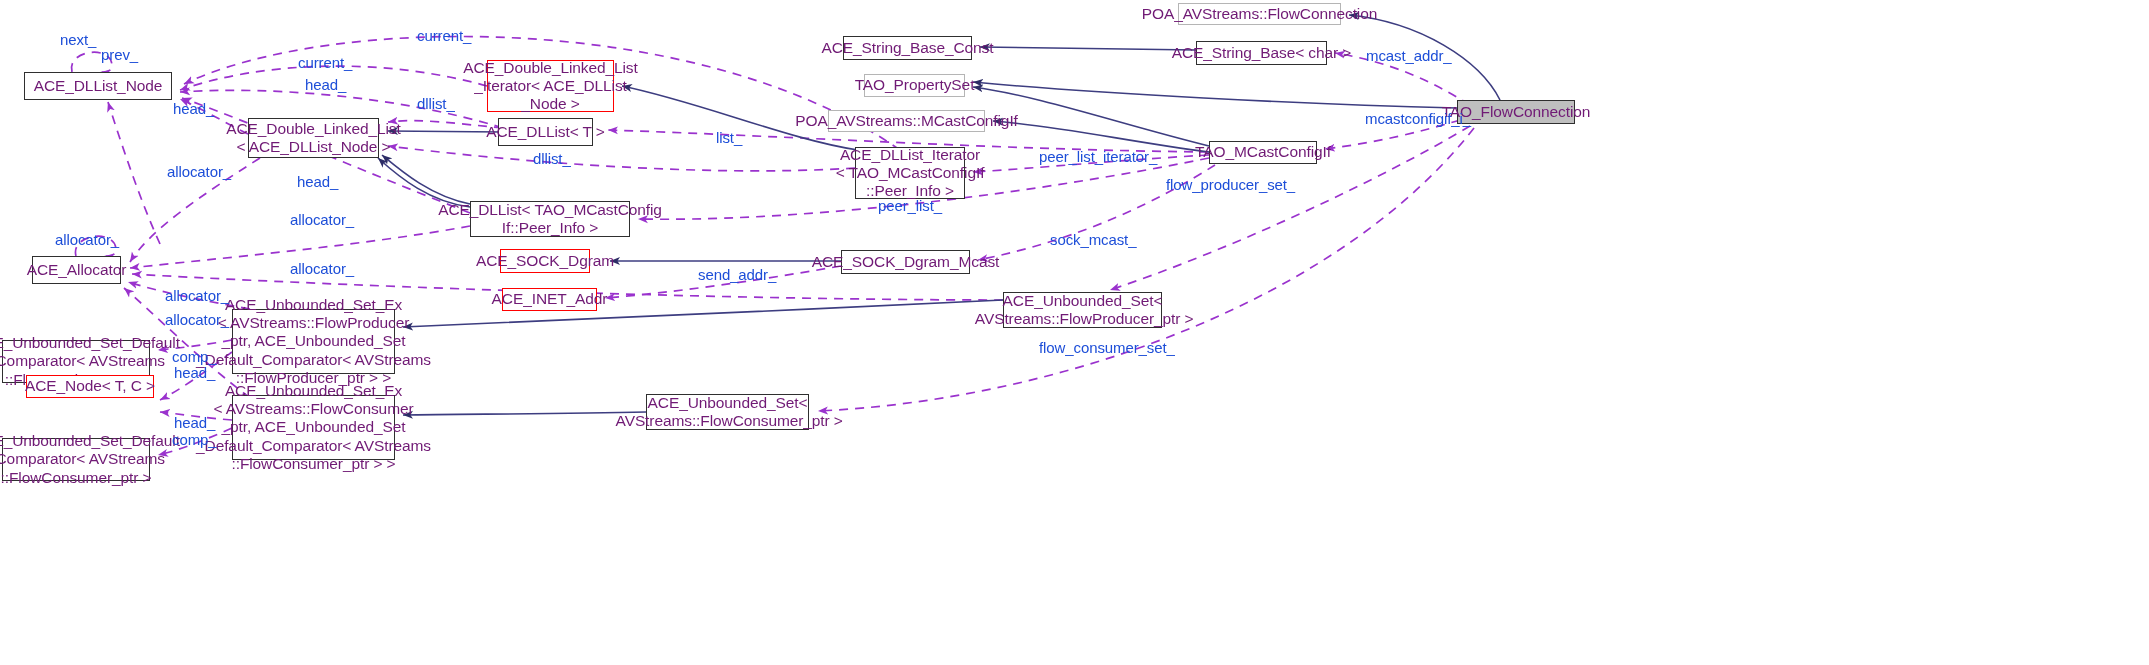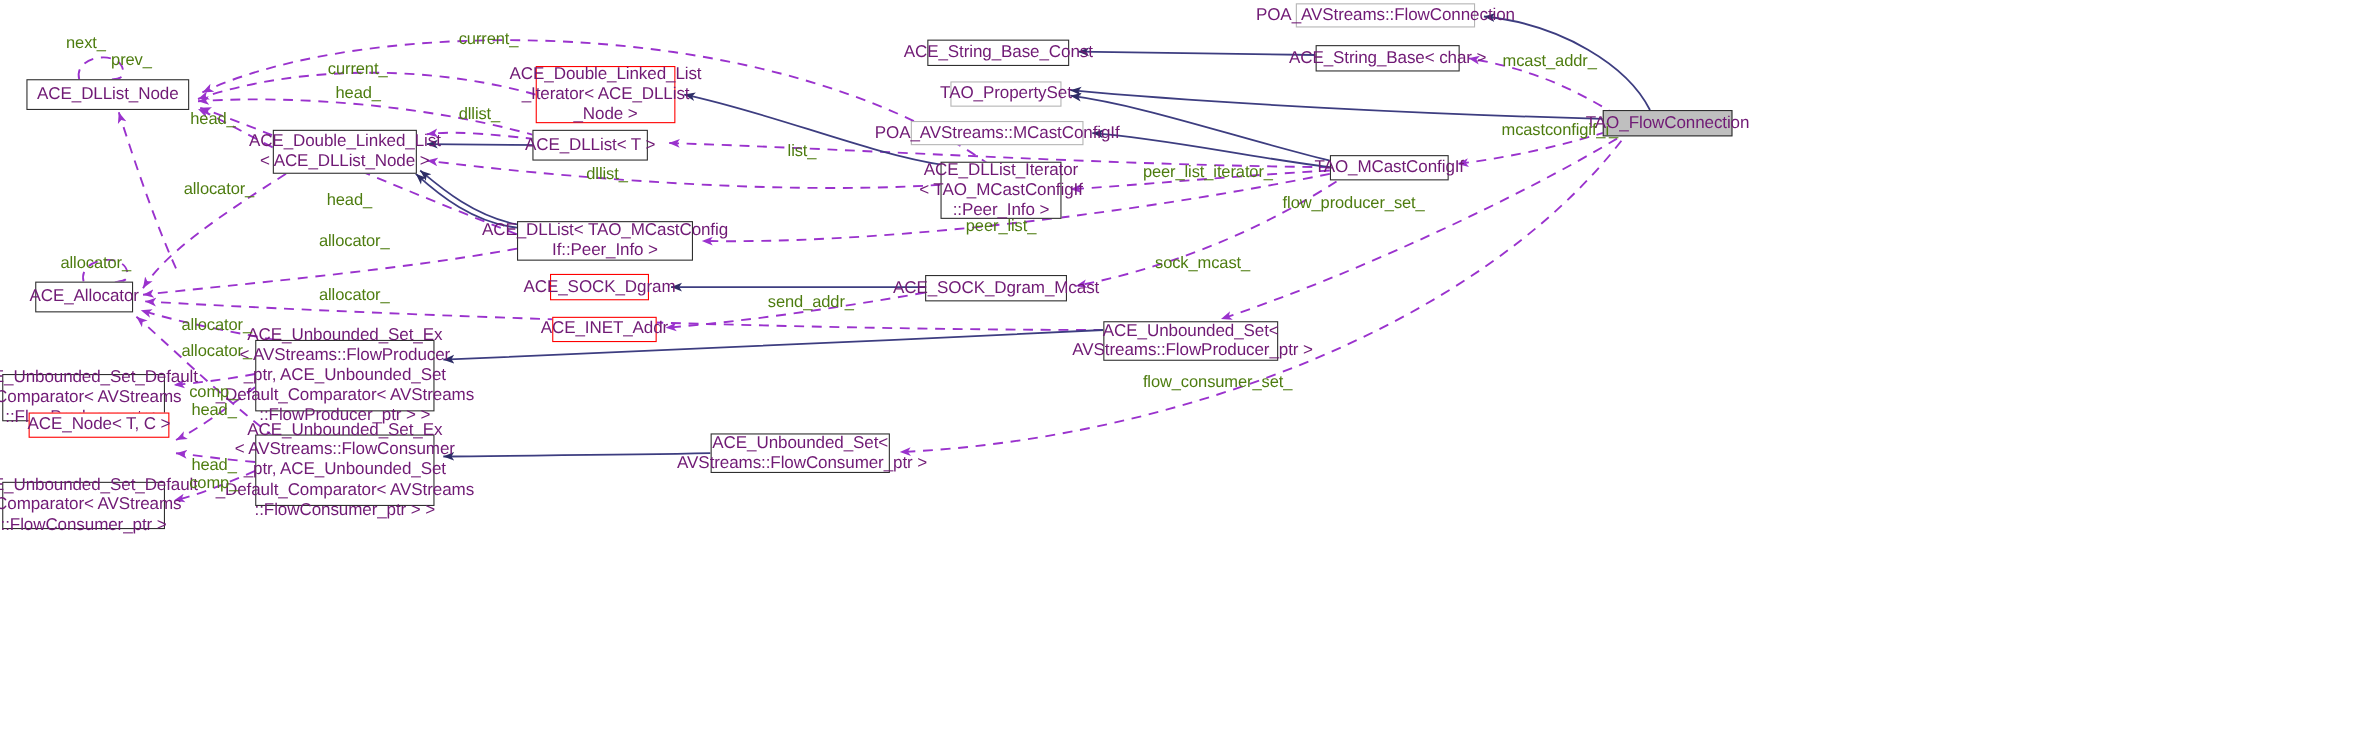--- a/index.html
+++ b/index.html
@@ -43,21 +43,21 @@
     z-index: 5;
   }
   .node.solid-black { border: 1px solid #2f2f2f; background: #ffffff; }
   .node.red   { border: 1px solid #ff0000; background: #ffffff; }
   .node.grey  { border: 1px solid #b5b5b5; background: #ffffff; }
   .node.current { border: 1px solid #2f2f2f; background: #bfbfbf; }
 
   .edge-label {
     position: absolute;
     font-size: 15px;
-    color: #4d7c0f;
+    color: #1d4ed8;
     white-space: pre;
     z-index: 6;
     letter-spacing: -0.1px;
   }
   .inherit-line { stroke: #3d3d80; stroke-width: 1.6; fill: none; }
   .usage-line   { stroke: #9a32cd; stroke-width: 1.7; fill: none; stroke-dasharray: 9 7; }
 </style>
 </head>
 <body>
 
@@ -160,21 +160,21 @@
     </g>
   </svg>
 
   <div id="nodes">
       <div class="node solid-black" style="left: 24px; top: 72px; width: 148px; height: 28px;">ACE_DLList_Node</div>
       <div class="node solid-black" style="left: 248px; top: 118px; width: 131px; height: 40px;">ACE_Double_Linked_List
 &lt; ACE_DLList_Node &gt;</div>
       <div class="node red" style="left: 487px; top: 60px; width: 127px; height: 52px;">ACE_Double_Linked_List
 _Iterator&lt; ACE_DLList
 _Node &gt;</div>
-      <div class="node solid-black" style="left: 484px; top: 118px; width: 105px; height: 28px;">ACE_DLList&lt; T &gt;</div>
+      <div class="node solid-black" style="left: 498px; top: 118px; width: 95px; height: 28px;">ACE_DLList&lt; T &gt;</div>
       <div class="node solid-black" style="left: 470px; top: 201px; width: 160px; height: 36px;">ACE_DLList&lt; TAO_MCastConfig
 If::Peer_Info &gt;</div>
       <div class="node solid-black" style="left: 32px; top: 256px; width: 89px; height: 28px;">ACE_Allocator</div>
       <div class="node red" style="left: 500px; top: 249px; width: 90px; height: 24px;">ACE_SOCK_Dgram</div>
       <div class="node red" style="left: 502px; top: 288px; width: 95px; height: 23px;">ACE_INET_Addr</div>
       <div class="node solid-black" style="left: 841px; top: 250px; width: 129px; height: 24px;">ACE_SOCK_Dgram_Mcast</div>
       <div class="node solid-black" style="left: 843px; top: 36px; width: 129px; height: 24px;">ACE_String_Base_Const</div>
       <div class="node grey" style="left: 864px; top: 74px; width: 101px; height: 23px;">TAO_PropertySet</div>
       <div class="node grey" style="left: 828px; top: 110px; width: 157px; height: 22px;">POA_AVStreams::MCastConfigIf</div>
       <div class="node solid-black" style="left: 855px; top: 147px; width: 110px; height: 52px;">ACE_DLList_Iterator

